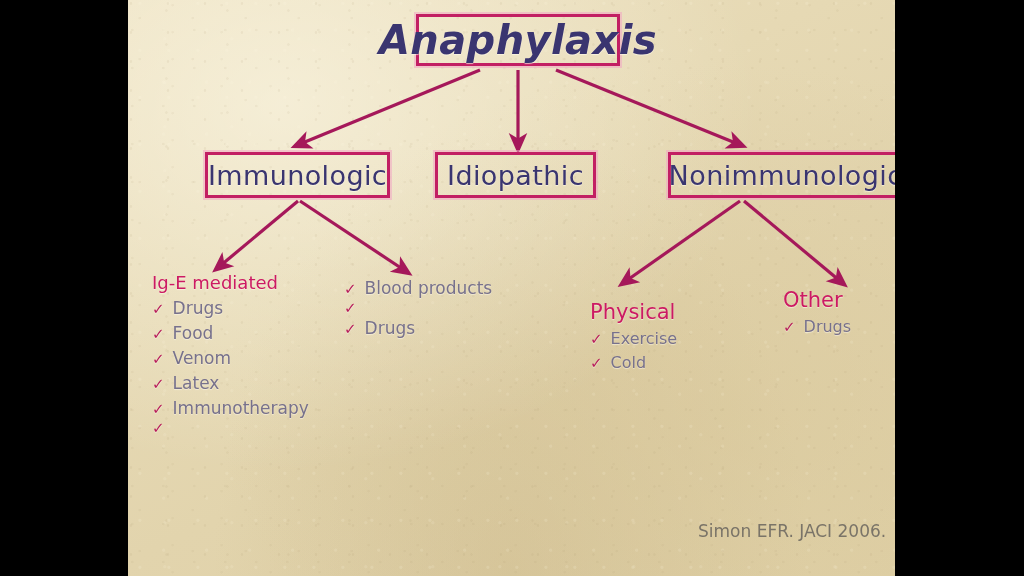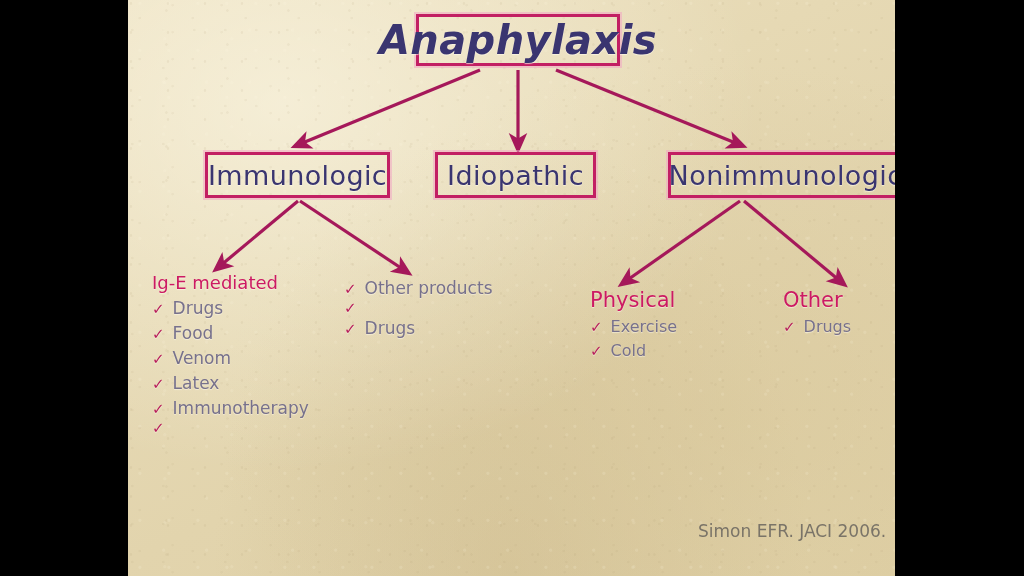--- a/index.html
+++ b/index.html
@@ -120,21 +120,21 @@
   }
   .tick {
     color: #b81e5c;
     font-size: 15px;
     flex: 0 0 auto;
     line-height: 1;
   }
 
   #branch-ige        { left: 24px;  top: 272px; }
   #branch-nonige     { left: 216px; top: 276px; }
-  #branch-physical   { left: 462px; top: 288px; }
+  #branch-physical   { left: 462px; top: 300px; }
   #branch-other      { left: 655px; top: 288px; }
 
   #branch-physical .branch-title,
   #branch-other .branch-title { font-size: 21px; }
   #branch-physical .branch-list li,
   #branch-other .branch-list li { font-size: 16px; }
 
   #citation {
     position: absolute;
     left: 570px;
@@ -211,21 +211,21 @@
         <li>
             <span class="tick">✓</span>
           </li>
       </ul>
     </div>
 
     <div class="branch" id="branch-nonige">
       <ul class="branch-list">
         <li>
             <span class="tick">✓</span>
-            <span>Other products</span>
+            <span>Blood products</span>
           </li>
         <li>
             <span class="tick">✓</span>
           </li>
         <li>
             <span class="tick">✓</span>
             <span>Drugs</span>
           </li>
       </ul>
     </div>

